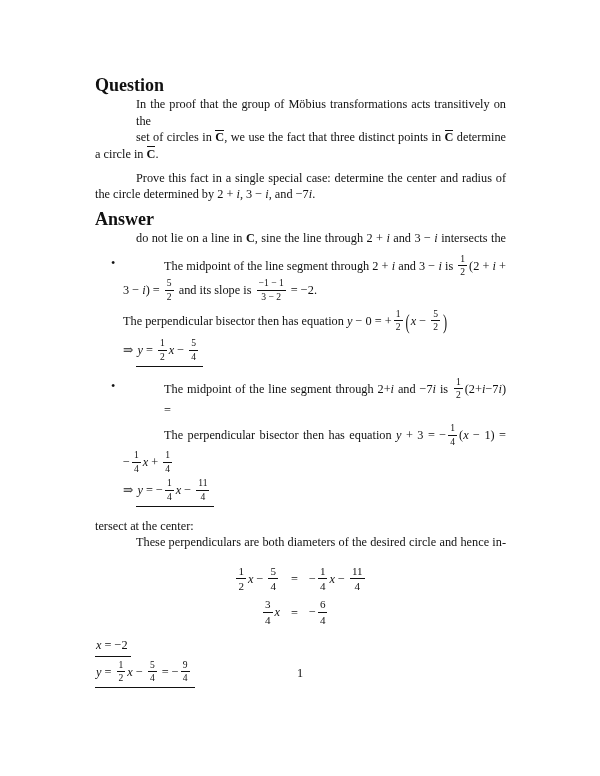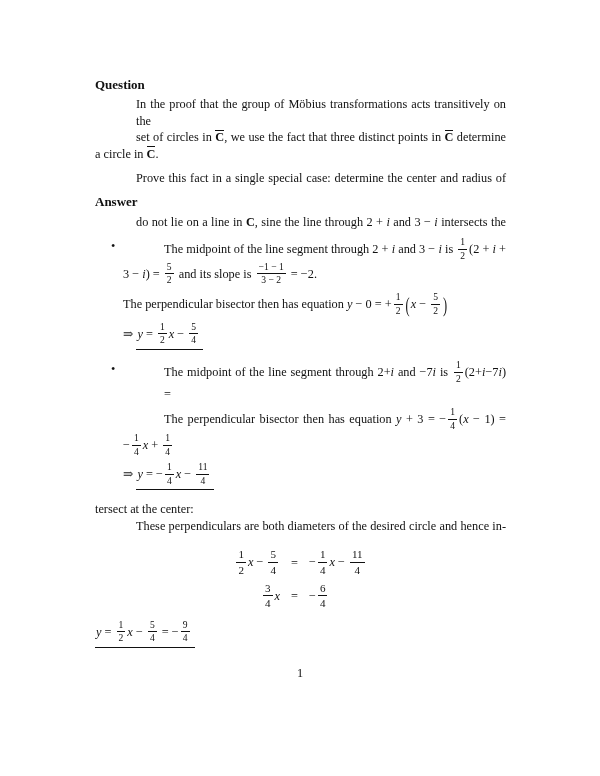--- a/index.html
+++ b/index.html
@@ -5,21 +5,21 @@
   html,body{margin:0;padding:0;background:#ffffff;}
   .page{
     position:relative;width:600px;height:776px;box-sizing:border-box;
     background:#ffffff;color:#111111;
     font-family:"Liberation Serif","DejaVu Serif",serif;
     font-size:12.3px;
     padding:75px 94px 0 95px;overflow:hidden;
   }
   .line{line-height:16.4px;}
   .just{text-align:justify;text-align-last:justify;margin-left:41px;}
-  .heading{font-weight:bold;font-size:13px;margin:2px 0 3px;line-height:16.4px;}
+  .heading{font-weight:bold;font-size:18px;margin:2px 0 3px;line-height:16.4px;}
   .para{margin:0 0 8px;}
   .bullet{display:flex;padding-left:16px;margin:3px 0 11px;}
   .marker{flex:0 0 12px;line-height:16.4px;}
   .bcontent{flex:1;min-width:0;}
   .mi{font-style:italic;}
   .bf{font-weight:bold;}
   .obf{font-weight:bold;display:inline-block;line-height:1.05;border-top:1.2px solid #111;padding-top:0.5px;}
   .frac{display:inline-block;vertical-align:middle;text-align:center;font-size:0.78em;line-height:1.12;margin:0 2px;transform:translateY(-1px);}
   .frac .num{display:block;padding:0 2px 1px;border-bottom:0.9px solid #111;}
   .frac .den{display:block;padding:1px 2px 0;}
@@ -40,20 +40,21 @@
 <div class="page">
   <div id="doc">
       <div class="heading"><span class="bf">Question</span></div>
       <div class="para">
         <div class="line just"><span class="rm">In the proof that the group of Möbius transformations acts transitively on the</span></div>
         <div class="line just"><span class="rm">set of circles in </span><span class="obf">C</span><span class="rm">, we use the fact that three distinct points in </span><span class="obf">C</span><span class="rm"> determine</span></div>
         <div class="line"><span class="rm">a circle in </span><span class="obf">C</span><span class="rm">.</span></div>
       </div>
       <div class="para">
         <div class="line just"><span class="rm">Prove this fact in a single special case: determine the center and radius of</span></div>
+        <div class="line"><span class="rm">the circle determined by 2 + </span><span class="mi">i</span><span class="rm">, 3 − </span><span class="mi">i</span><span class="rm">, and −7</span><span class="mi">i</span><span class="rm">.</span></div>
       </div>
       <div class="heading"><span class="bf">Answer</span></div>
       <div class="para">
         <div class="line just"><span class="rm">do not lie on a line in </span><span class="bf">C</span><span class="rm">, sine the line through 2 + </span><span class="mi">i</span><span class="rm"> and 3 − </span><span class="mi">i</span><span class="rm"> intersects the</span></div>
       </div>
       <div class="bullet">
         <span class="marker">•</span>
         <div class="bcontent">
           <div class="line just"><span class="rm">The midpoint of the line segment through 2 + </span><span class="mi">i</span><span class="rm"> and 3 − </span><span class="mi">i</span><span class="rm"> is </span><span class="frac"><span class="num">1</span><span class="den">2</span></span><span class="rm">(2 + </span><span class="mi">i</span><span class="rm"> +</span></div>
           <div class="line"><span class="rm">3 − </span><span class="mi">i</span><span class="rm">) = </span><span class="frac"><span class="num">5</span><span class="den">2</span></span><span class="rm"> and its slope is </span><span class="frac"><span class="num">−1 − 1</span><span class="den">3 − 2</span></span><span class="rm"> = −2.</span></div>
@@ -76,17 +77,18 @@
       </div>
       <div class="eqs">
         <div class="eqL"><span class="frac"><span class="num">1</span><span class="den">2</span></span><span class="mi">x</span><span class="rm"> − </span><span class="frac"><span class="num">5</span><span class="den">4</span></span></div>
         <div class="eqQ">=</div>
         <div class="eqR"><span class="rm">−</span><span class="frac"><span class="num">1</span><span class="den">4</span></span><span class="mi">x</span><span class="rm"> − </span><span class="frac"><span class="num">11</span><span class="den">4</span></span></div>
         <div class="eqL"><span class="frac"><span class="num">3</span><span class="den">4</span></span><span class="mi">x</span></div>
         <div class="eqQ">=</div>
         <div class="eqR"><span class="rm">−</span><span class="frac"><span class="num">6</span><span class="den">4</span></span></div>
       </div>
       <div class="finals">
+        <div class="line"><span class="ul"><span class="mi">x</span><span class="rm"> = −2</span></span></div>
         <div class="line"><span class="ul"><span class="mi">y</span><span class="rm"> = </span><span class="frac"><span class="num">1</span><span class="den">2</span></span><span class="mi">x</span><span class="rm"> − </span><span class="frac"><span class="num">5</span><span class="den">4</span></span><span class="rm"> = −</span><span class="frac"><span class="num">9</span><span class="den">4</span></span></span></div>
       </div>
     </div>
   <div class="pageno">1</div>
 </div>
 
 </body></html>

